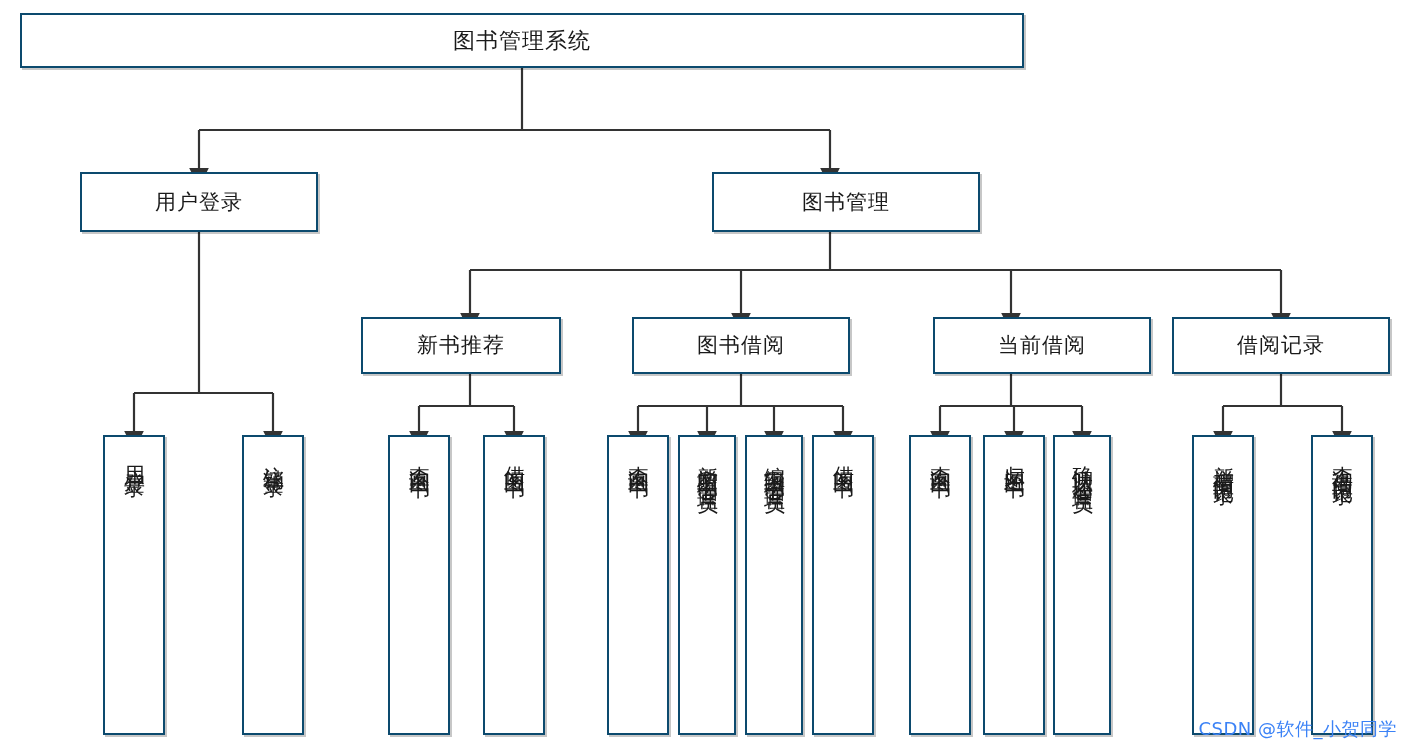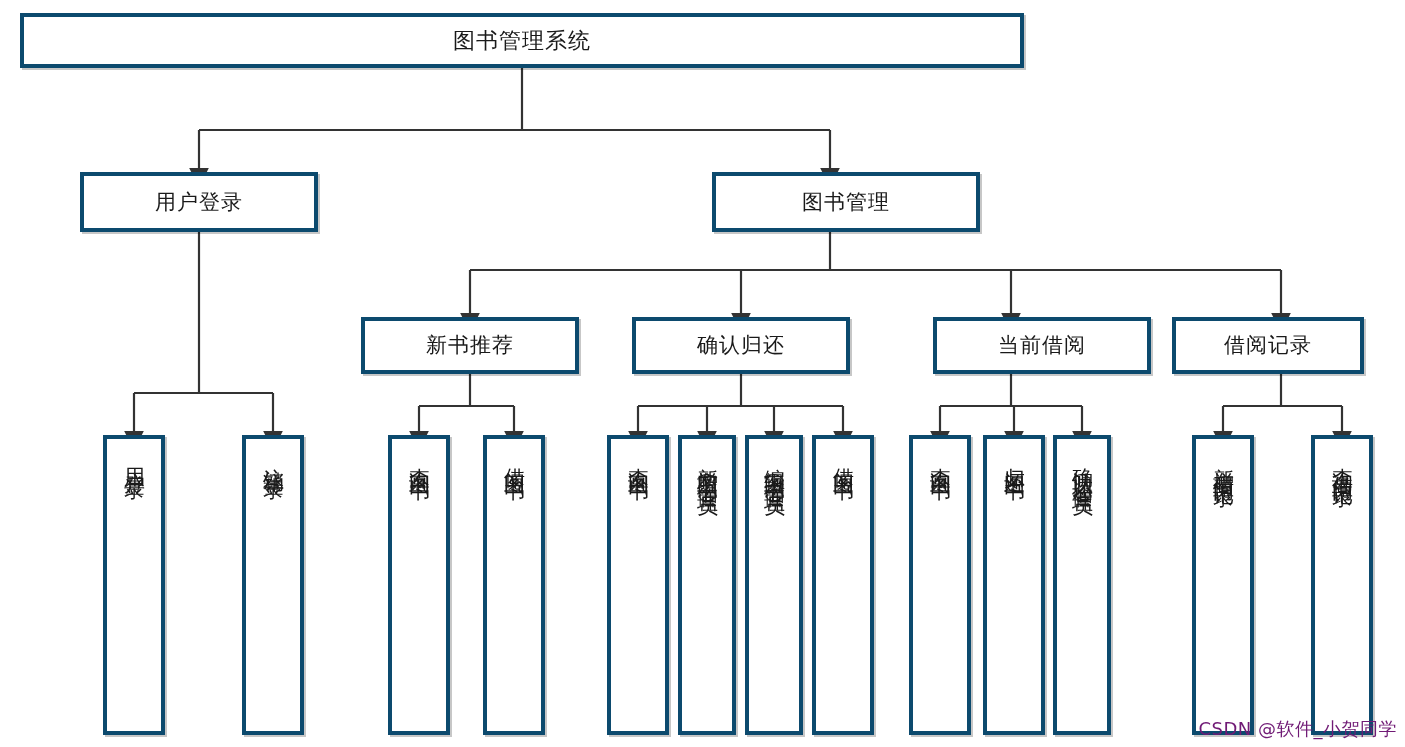--- a/index.html
+++ b/index.html
@@ -23,21 +23,21 @@
     left: 0;
     top: 0;
     width: 1405px;
     height: 747px;
     pointer-events: none;
   }
   .node {
     position: absolute;
     box-sizing: border-box;
     background: #ffffff;
-    border: 4px solid #0c4a6e;
+    border: 2px solid #0c4a6e;
     box-shadow: 2px 2px 0 rgba(0,0,0,0.22);
     display: flex;
     align-items: center;
     justify-content: center;
     color: #1a1a1a;
     line-height: 1.18;
     text-align: center;
   }
   .node-label {
     display: block;
@@ -59,21 +59,21 @@
     white-space: nowrap;
   }
   .node.root .node-label {
     font-size: 22px;
   }
   #watermark {
     position: absolute;
     right: 8px;
     bottom: 6px;
     font-size: 18px;
-    color: #701a75;
+    color: #3b82f6;
     letter-spacing: 0.5px;
     user-select: none;
     white-space: nowrap;
   }
 </style>
 </head>
 <body>
 
 <div id="diagram-root">
 
@@ -124,30 +124,30 @@
     <span class="node-label">图书管理系统</span>
   </div>
 
   <div class="node horiz" style="left: 80px; top: 172px; width: 238px; height: 60px;">
     <span class="node-label">用户登录</span>
   </div>
   <div class="node horiz" style="left: 712px; top: 172px; width: 268px; height: 60px;">
     <span class="node-label">图书管理</span>
   </div>
 
-  <div class="node horiz" style="left: 361px; top: 317px; width: 218px; height: 57px;">
+  <div class="node horiz" style="left: 361px; top: 317px; width: 200px; height: 57px;">
     <span class="node-label">新书推荐</span>
   </div>
   <div class="node horiz" style="left: 632px; top: 317px; width: 218px; height: 57px;">
-    <span class="node-label">确认归还</span>
+    <span class="node-label">图书借阅</span>
   </div>
   <div class="node horiz" style="left: 902px; top: 317px; width: 218px; height: 57px; margin-left: 31px;">
     <span class="node-label">当前借阅</span>
   </div>
-  <div class="node horiz" style="left: 1172px; top: 317px; width: 192px; height: 57px;">
+  <div class="node horiz" style="left: 1172px; top: 317px; width: 218px; height: 57px;">
     <span class="node-label">借阅记录</span>
   </div>
 
   <div class="node vert" style="left: 103px; top: 435px; width: 62px; height: 300px;">
     <span class="node-label">用户登录</span>
   </div>
   <div class="node vert" style="left: 242px; top: 435px; width: 62px; height: 300px;">
     <span class="node-label">注销登录</span>
   </div>
 

